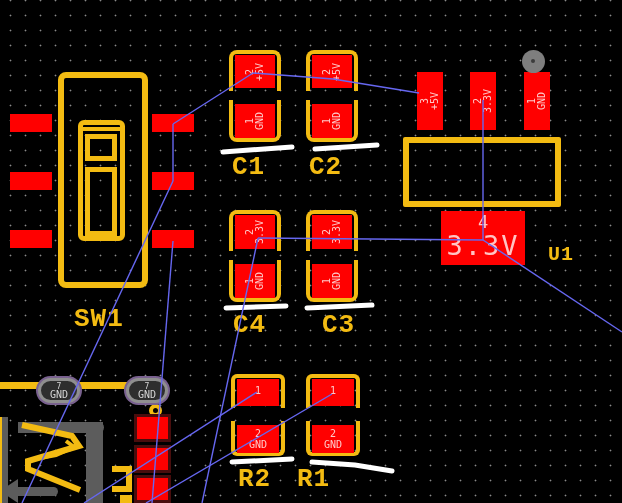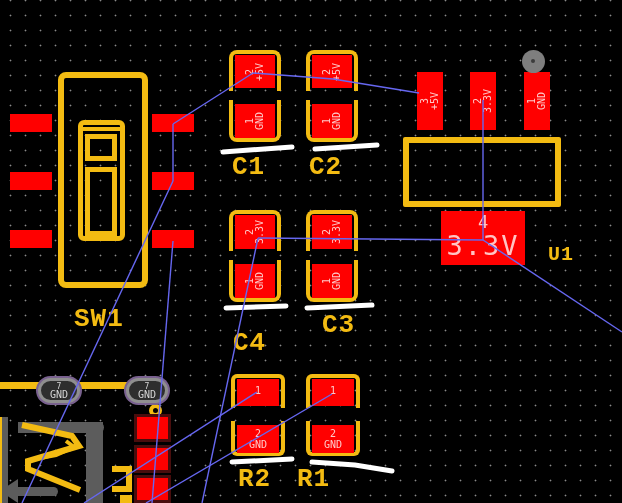--- a/index.html
+++ b/index.html
@@ -149,21 +149,21 @@
           <span>3.3V</span>
         </div>
     </div>
     <div class="bracket bot" style="left:229px;top:260px;width:52px;height:42px;"></div>
     <div class="pad" style="left:235px;top:264px;width:40px;height:34px;">
       <div class="vtext">
           <span>1</span>
           <span>GND</span>
         </div>
     </div>
-    <div class="refdes" style="left:233px;top:328px;">C4</div>
+    <div class="refdes" style="left:233px;top:310px;">C4</div>
   </div>
 
   <div>
     <div class="bracket top" style="left:306px;top:210px;width:52px;height:41px;"></div>
     <div class="pad" style="left:312px;top:215px;width:40px;height:34px;">
       <div class="vtext">
           <span>2</span>
           <span>3.3V</span>
         </div>
     </div>

